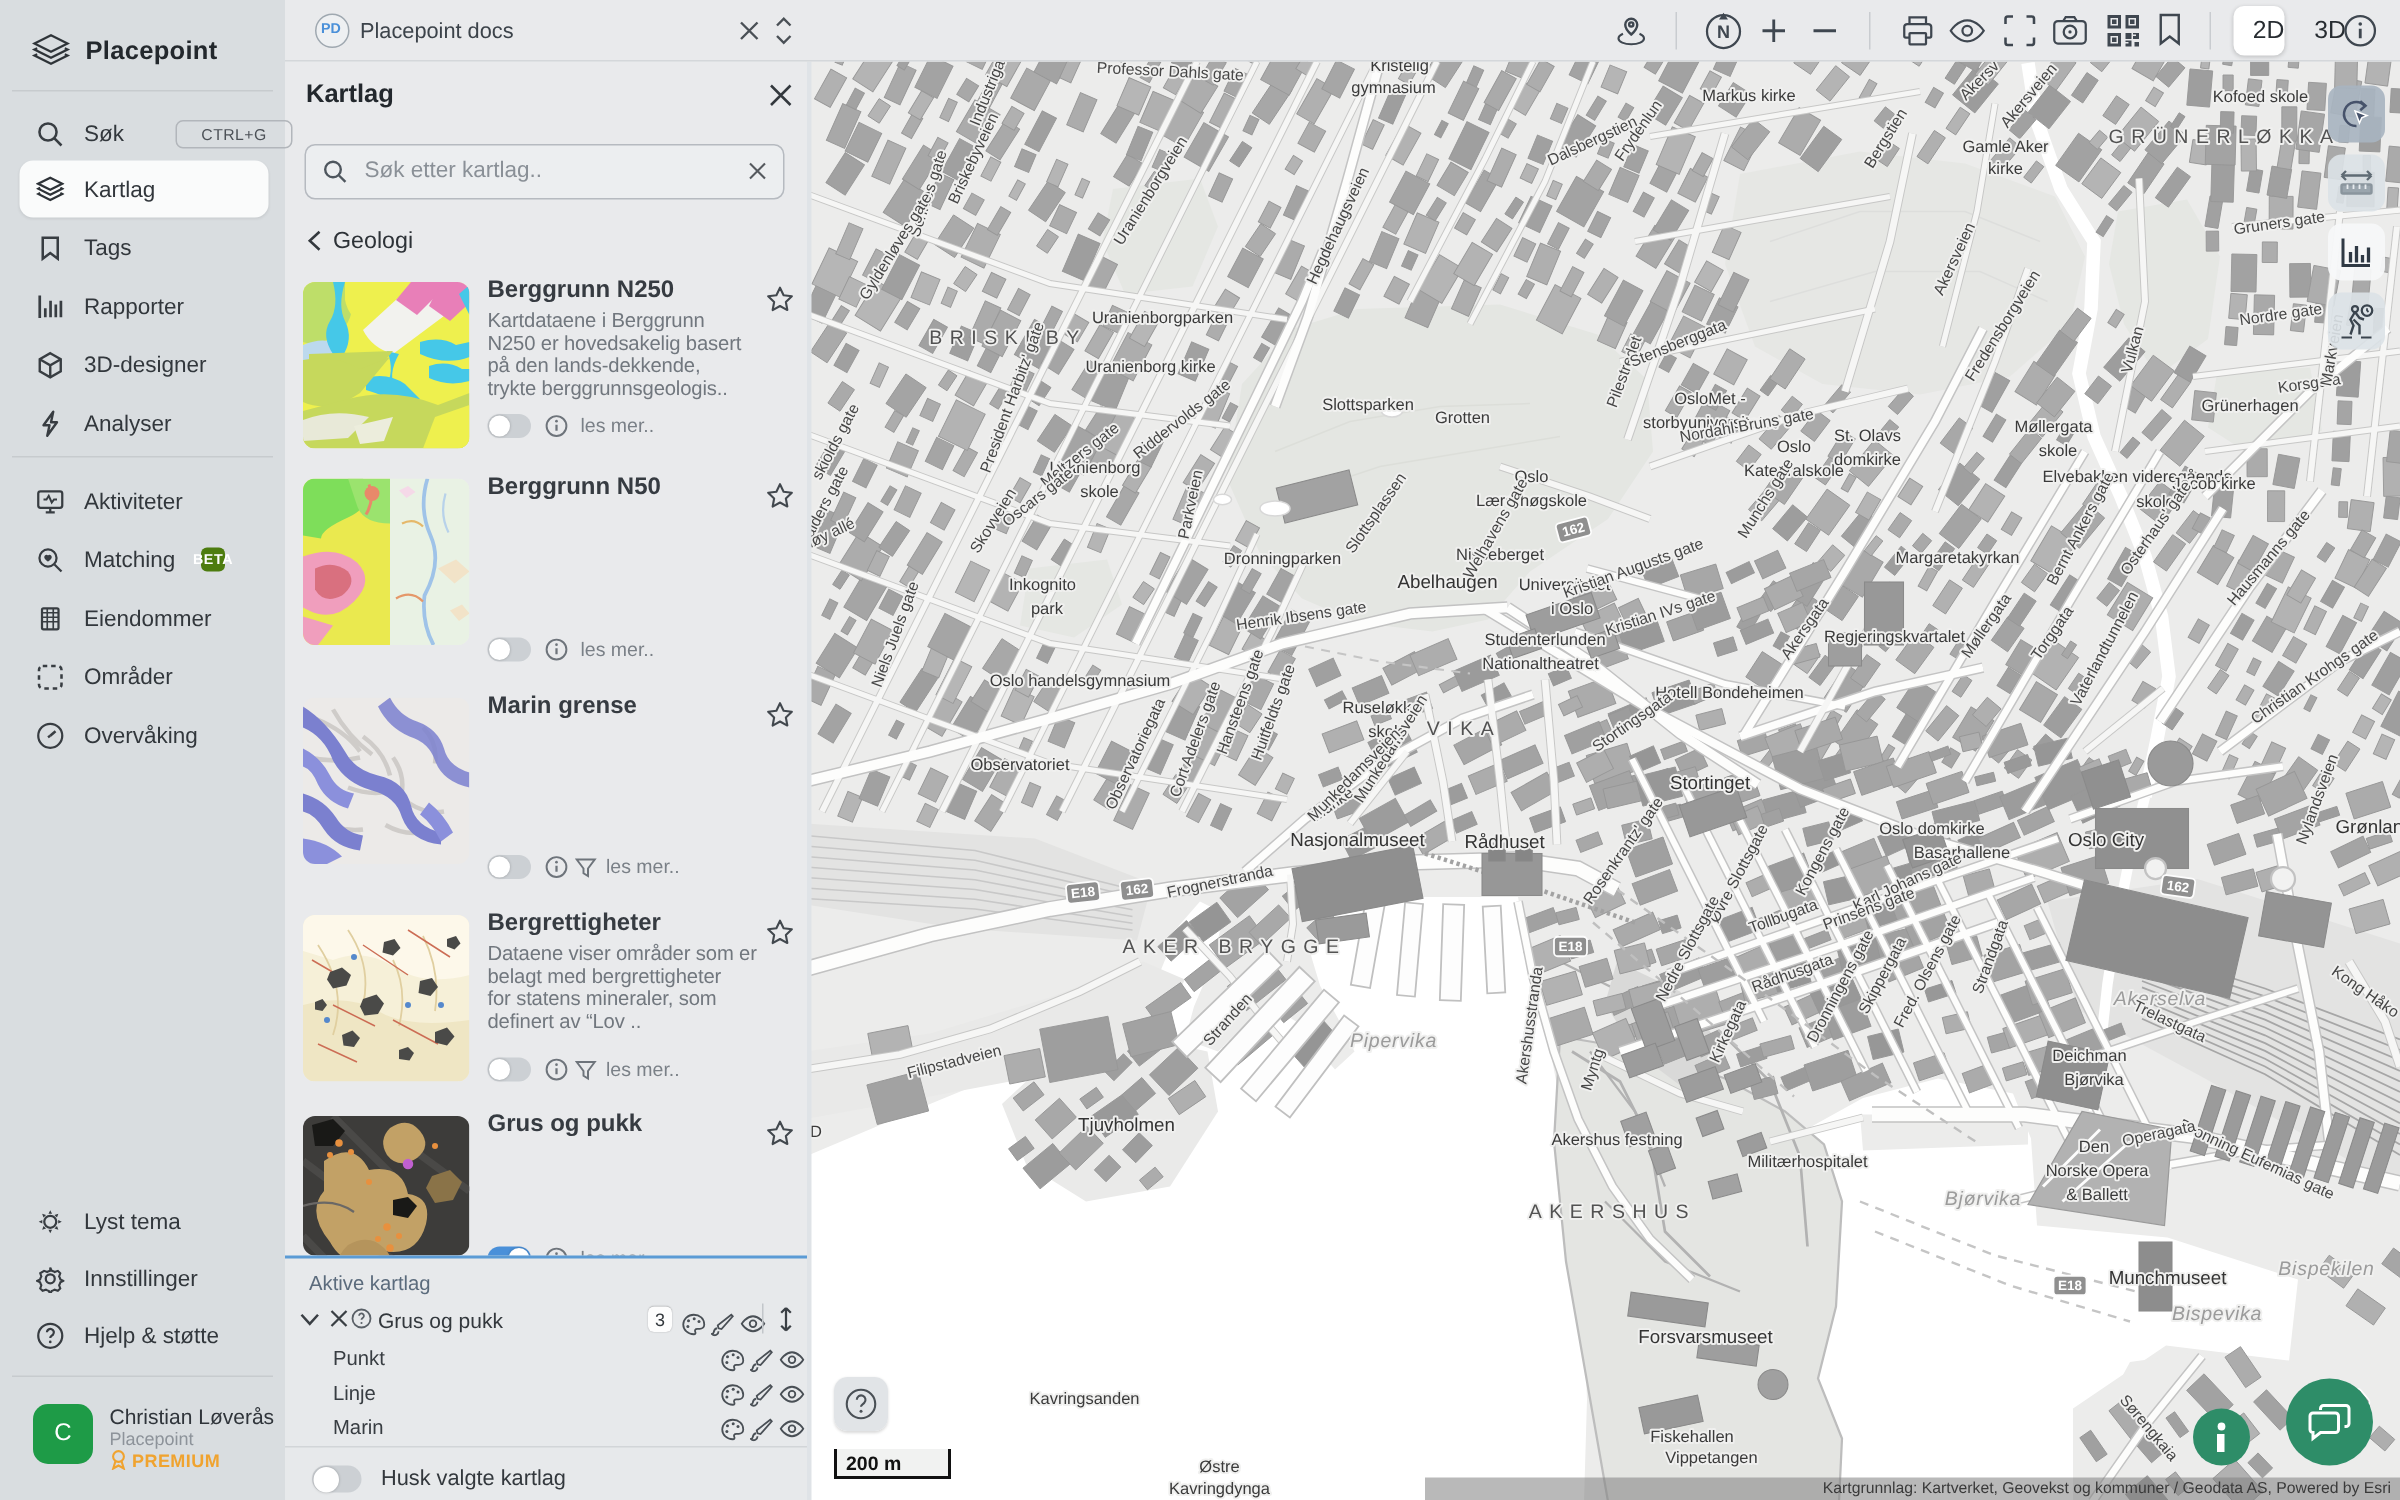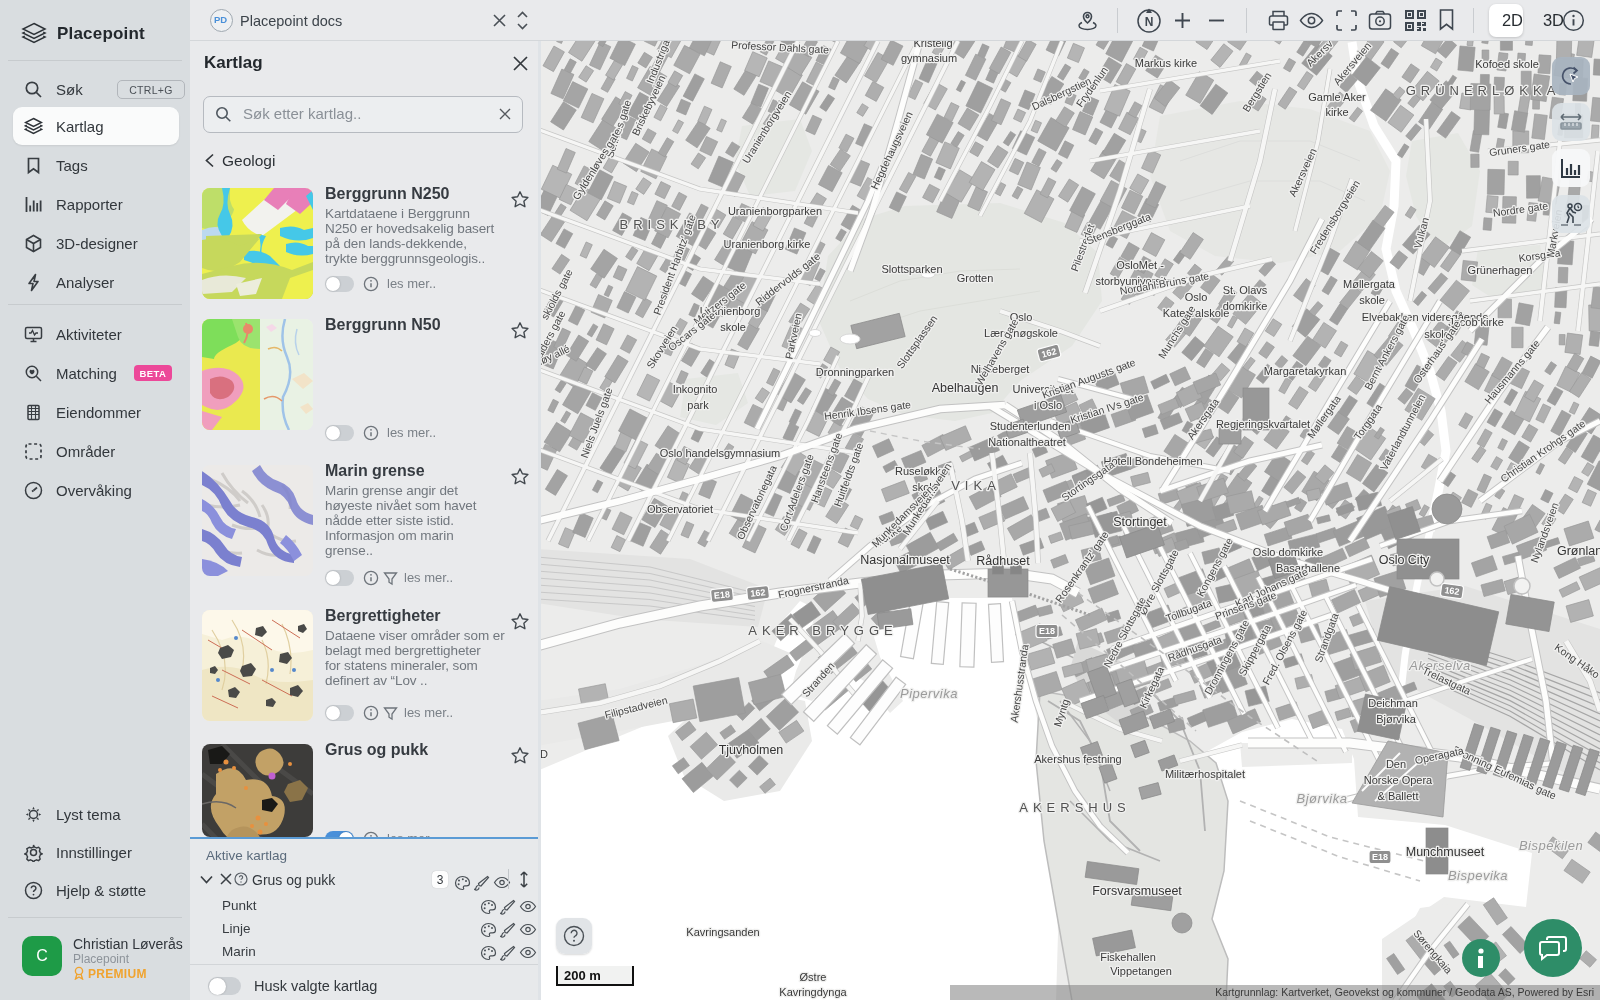--- a/index.html
+++ b/index.html
@@ -2,22 +2,22 @@
 <html><head><meta charset="utf-8">
 <style>
 *{margin:0;padding:0;box-sizing:border-box}
 html,body{width:1600px;height:1000px;overflow:hidden;font-family:"Liberation Sans",sans-serif;background:#e9eaec}
 .abs{position:absolute}
 #sidebar{position:absolute;left:0;top:0;width:190px;height:1000px;background:#d9dde0;z-index:30}
 .sb-row{position:absolute;left:13px;width:166px;height:38px;border-radius:9px;display:flex;align-items:center;color:#32373c;font-size:15px}
 .sb-row svg{margin-left:11px;margin-right:13px;flex:0 0 auto}
 .sb-sel{background:#fafbfb;box-shadow:0 1px 2px rgba(0,0,0,.08)}
 .sb-div{position:absolute;left:8px;width:174px;height:1px;background:#c7cbce}
-.badge-ctrl{position:absolute;left:117px;top:80px;width:68px;height:19px;border:1px solid #b2b6bb;border-radius:5px;font-size:10.5px;color:#4c5157;display:flex;align-items:center;justify-content:center;letter-spacing:.3px}
-.badge-beta{position:absolute;left:134px;top:365px;width:38px;height:16px;background:#ec4899;border-radius:4px;font-size:9.5px;font-weight:bold;color:#fff;display:flex;align-items:center;justify-content:center;letter-spacing:.4px}
+.badge-ctrl{position:absolute;left:117px;top:80px;width:78px;height:19px;border:1px solid #b2b6bb;border-radius:5px;font-size:10.5px;color:#4c5157;display:flex;align-items:center;justify-content:center;letter-spacing:.3px}
+.badge-beta{position:absolute;left:134px;top:365px;width:16px;height:16px;background:#4d7c0f;border-radius:4px;font-size:9.5px;font-weight:bold;color:#fff;display:flex;align-items:center;justify-content:center;letter-spacing:.4px}
 #panel{position:absolute;left:190px;top:41px;width:348px;height:959px;background:#e9eaec;z-index:20}
 #topbar{position:absolute;left:190px;top:0;width:1410px;height:41px;background:#e9eaec;border-bottom:1px solid #d4d7da;z-index:25}
 .item-title{position:absolute;font-size:16px;font-weight:bold;color:#363b41;white-space:nowrap}
 .item-desc{position:absolute;font-size:13.5px;color:#71777e;line-height:14.9px;width:215px;letter-spacing:-.1px}
 .lesmer{position:absolute;font-size:13px;color:#7a8087;white-space:nowrap}
 .thumb{position:absolute;left:12px;width:111px;height:111px;border-radius:8px;overflow:hidden}
 .toggle{position:absolute;width:29px;height:16px;border-radius:8px;background:#ccd0d4}
 .toggle .knob{position:absolute;left:1px;top:1px;width:14px;height:14px;border-radius:7px;background:#fff;box-shadow:0 0 2px rgba(0,0,0,.25)}
 .star{position:absolute}
 #aktiv{position:absolute;left:190px;top:837px;width:348px;height:163px;background:#e7e9eb;border-top:2px solid #5b9bd5;z-index:22}
@@ -1603,21 +1603,20 @@
 <rect width="111" height="111" fill="#eceae8"></rect>
 <path d="M8 14 q20 8 30 22 M20 8 q10 18 26 30 M40 26 q14 10 18 26 M4 40 q18 4 34 0 M60 40 q10 14 4 30 M30 60 q16 6 30 2 M70 70 q12 8 24 6 M10 80 q14 10 30 8 M80 20 q10 10 8 24 M55 85 q14 8 28 4" stroke="#cfccc9" stroke-width="3" fill="none"></path>
 <path d="M0 6 q16 10 28 30 q6 12 22 16 q18 4 22 20 q3 14 20 18 l0 8 q-20 -2 -26 -18 q-4 -14 -20 -18 q-18 -5 -26 -20 Q14 26 0 20 Z" fill="#7b80cf"></path>
 <path d="M0 34 q12 6 18 18 q5 10 16 12 l-4 10 q-14 -4 -20 -16 Q6 48 0 46 Z" fill="#8b90dc"></path>
 <path d="M0 64 q14 4 22 16 q6 10 18 12 l-2 10 q-16 -2 -24 -14 Q8 78 0 76 Z" fill="#7b80cf"></path>
 <path d="M0 94 q16 2 26 12 l-10 5 H0 Z" fill="#8b90dc"></path>
 <path d="M58 0 q6 12 18 16 q14 5 18 18 q3 12 17 16 l0 10 q-18 -4 -23 -18 q-4 -12 -17 -16 Q57 20 50 6 Z" fill="#7b80cf" opacity=".85"></path>
 <path d="M84 70 q10 8 16 20 l-8 6 q-6 -12 -14 -18 Z" fill="#8b90dc"></path>
 </svg></div>
 <div class="item-title" style="left:135px;top:421px">Marin grense</div>
-<div class="item-desc" style="left:135px;top:443px">Marin grense angir det<br>høyeste nivået som havet<br>nådde etter siste istid.<br>Informasjon om marin<br>grense..</div>
 <div class="toggle" style="left:135px;top:529px">
       <span class="knob"></span>
     </div>
 <svg class="abs" style="left:173px;top:529px" width="16" height="16" viewBox="0 0 16 16" fill="none" stroke="#6e747b" stroke-width="1.3">
       <circle cx="8" cy="8" r="6.6"></circle>
       <path d="M8 7.2v4" stroke-width="1.5"></path>
       <circle cx="8" cy="4.8" r=".9" fill="#6e747b" stroke="none"></circle>
     </svg>
 <svg class="abs" style="left:193px;top:530px" width="15" height="15" viewBox="0 0 15 15" fill="none" stroke="#6e747b" stroke-width="1.3">
       <path d="M1.5 2h12L9 8v5l-3-1.8V8z"></path>

